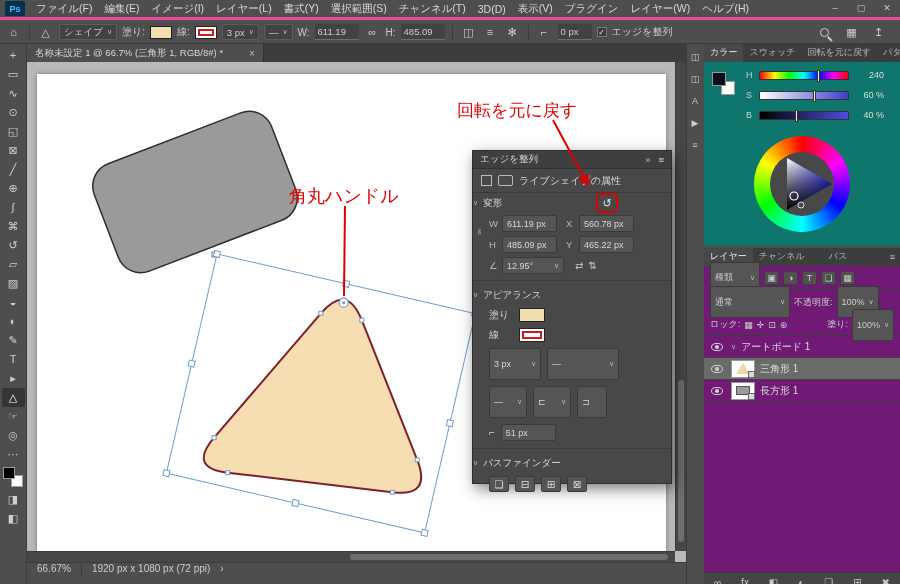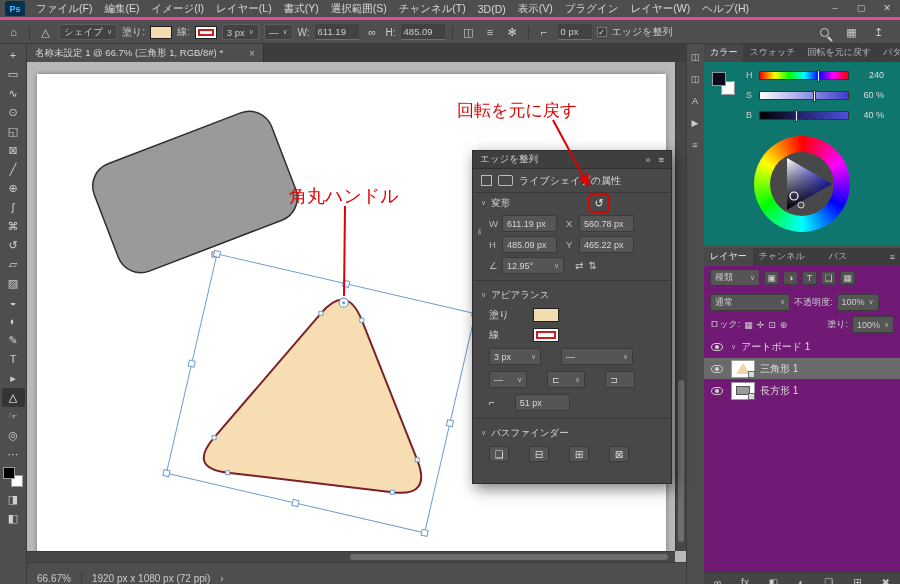--- a/index.html
+++ b/index.html
@@ -53,33 +53,33 @@
   .hsb{position:absolute;left:0;bottom:0;height:11px;width:648px;background:#474747;border-top:1px solid #3a3a3a}
   .hsb-thumb{position:absolute;top:2px;bottom:2px;left:323px;width:318px;background:#6e6e6e;border-radius:4px}
 
   
   #props{position:absolute;left:472px;top:150px;width:200px;height:334px;background:#484848;border:1px solid #2c2c2c;box-shadow:3px 5px 14px rgba(0,0,0,.5);z-index:40;color:#d6d6d6;font-size:10px}
   .pp-head{height:18px;background:#3f3f3f;border-bottom:1px solid #313131;display:flex;align-items:center;gap:8px;padding:0 7px;font-size:9.5px}
   .pp-head .sp{margin-left:auto;display:flex;gap:8px;color:#c5c5c5}
   .pp-sub{height:24px;display:flex;align-items:center;gap:6px;padding:0 8px;border-bottom:1px solid #3a3a3a}
   .pp-shape-ico{width:15px;height:11px;border:1px solid #bbb;border-radius:2px;flex:none}
   .pp-grid-ico{width:11px;height:11px;border:1px solid #bbb;flex:none}
-  .sec-h{height:20px;display:flex;align-items:center;gap:5px;padding:0 8px;font-size:9.5px;position:relative}
+  .sec-h{height:20px;display:flex;align-items:center;gap:5px;padding:0 0;font-size:9.5px;position:relative}
   .caret{font-size:7px;color:#b5b5b5}
   .trow{display:flex;align-items:center;gap:3px;padding:2px 8px 2px 16px}
   .tlabel{width:10px;color:#b9b9b9;font-size:9.5px;text-align:left}
   .tfield{width:55px;height:17px;background:#555;border:1px solid #3a3a3a;border-radius:2px;display:flex;align-items:center;padding:0 4px;font-size:9px;white-space:nowrap}
   .reset-btn{margin-left:auto;margin-right:56px;width:16px;height:14px;display:flex;align-items:center;justify-content:center;color:#e8e8e8;font-size:11px;outline:2px solid #e00000;outline-offset:1px;border-radius:2px}
   .wh-link{position:absolute;left:4px;top:76px;color:#bbb;font-size:8px;transform:rotate(90deg)}
   .pp-div{height:1px;background:#3a3a3a;margin:4px 0}
-  .arow{display:flex;align-items:center;gap:20px;padding:3px 8px 3px 16px}
+  .arow{display:flex;align-items:center;gap:6px;padding:3px 8px 3px 16px}
   .pp-swfill{width:26px;height:14px;background:#f2ddb0;border:1px solid #222}
   .pp-swstroke{width:26px;height:14px;background:#fff;border:1px solid #222;position:relative}
   .pp-swstroke::after{content:"";position:absolute;inset:2px;border:2px solid #cf1b1b}
-  .dd{height:17px;background:#555;border:1px solid #3a3a3a;border-radius:2px;display:flex;align-items:center;gap:4px;padding:0 4px;font-size:9px;white-space:nowrap}
+  .dd{height:17px;background:#555;border:1px solid #3a3a3a;border-radius:2px;display:flex;align-items:center;gap:4px;padding:15px 4px;font-size:9px;white-space:nowrap}
   .pf-btn{width:20px;height:16px;background:#555;border:1px solid #3a3a3a;border-radius:2px;text-align:center;line-height:15px;font-size:10px;color:#ddd}
   .fliptools{display:flex;gap:5px;margin-left:8px;color:#ccc}
 
   
   #rightstrip{position:absolute;left:686px;top:44px;width:17px;height:540px;background:#4e4e4e;border-left:1px solid #3c3c3c;display:flex;flex-direction:column;align-items:center;padding-top:8px;gap:12px;color:#ccc;font-size:9px}
 
   
   #colorpanel{position:absolute;left:704px;top:44px;width:196px;height:202px;background:#0f766e}
   .ptabs{height:18px;background:#3d3d3d;display:flex;font-size:9px;color:#b7b7b7;align-items:flex-end}
   .ptab{padding:2px 6px 3px;white-space:nowrap}
@@ -111,21 +111,21 @@
   .lrow.sel{background:#6a6a6a}
   .eye{width:12px;height:8px;border:1px solid #cfcfcf;border-radius:50% / 60%;position:relative;flex:none;margin:0 3px}
   .eye::after{content:"";position:absolute;left:3px;top:1.5px;width:3.5px;height:3.5px;border-radius:50%;background:#cfcfcf}
   .lthumb{width:24px;height:18px;background:#fff;border:1px solid #999;display:flex;align-items:center;justify-content:center;position:relative;flex:none}
   .tri-mini{width:0;height:0;border-left:7px solid transparent;border-right:7px solid transparent;border-bottom:11px solid #efd8a7}
   .rect-mini{width:14px;height:9px;background:#9a9a9a;border:1px solid #555}
   .lbadge{position:absolute;right:-1px;bottom:-1px;width:7px;height:7px;background:#d8d8d8;border:1px solid #666}
   .lp-bottom{position:absolute;bottom:0;left:0;right:0;height:20px;border-top:1px solid #3a3a3a;display:flex;align-items:center;justify-content:space-between;padding:0 10px;color:#c9c9c9;font-size:10px;background:#454545}
 
   
-  #statusbar{position:absolute;left:27px;top:562px;width:659px;height:22px;background:#4e4e4e;border-top:1px solid #3c3c3c;display:flex;align-items:flex-end;gap:10px;padding:0 10px;font-size:10px;color:#ccc}
+  #statusbar{position:absolute;left:27px;top:562px;width:659px;height:22px;background:#4e4e4e;border-top:1px solid #3c3c3c;display:flex;align-items:flex-start;gap:10px;padding:0 10px;font-size:10px;color:#ccc}
   .sb-sep{width:1px;height:13px;background:#3c3c3c}
 
   
   .anno{position:absolute;z-index:71;color:#e00000;font-weight:normal;white-space:nowrap}
   #anno1{left:289px;top:184px;font-size:18px}
   #anno2{left:457px;top:99px;font-size:17px}
   #anno-svg{position:absolute;left:0;top:0;z-index:70;pointer-events:none}
 </style>
 </head>
 <body>

